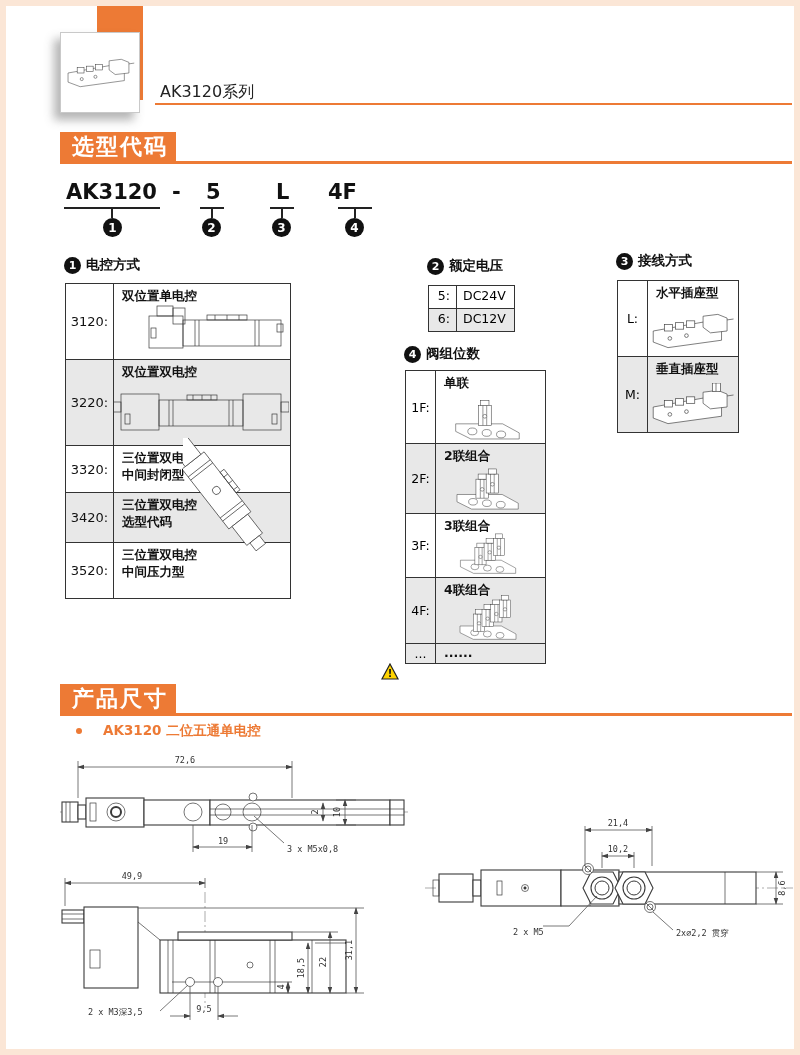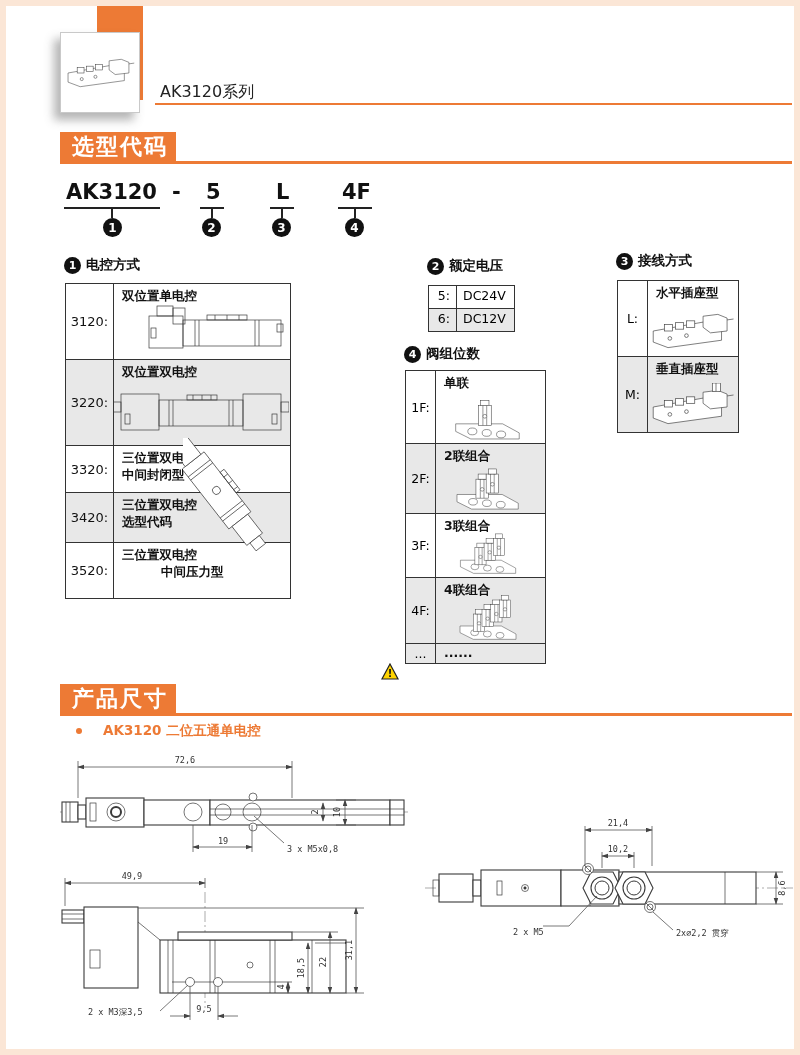--- a/index.html
+++ b/index.html
@@ -76,21 +76,21 @@
   <div class="series">AK3120系列</div>
   <div class="hr1"></div>
 
   <div class="secbar" style="left:60px; top:132px;">选型代码</div>
   <div class="secline" style="left:60px; top:161px; width:732px;"></div>
 
   <div class="code-txt" style="left:66px; top:180px;text-align:right;">AK3120</div>
   <div class="code-txt" style="left:172px; top:180px;">-</div>
   <div class="code-txt" style="left:206px; top:180px;">5</div>
   <div class="code-txt" style="left:276px; top:180px;">L</div>
-  <div class="code-txt" style="left:342px; top:180px;">4F</div>
+  <div class="code-txt" style="left:328px; top:180px;">4F</div>
 
   <div class="code-ul" style="left:64px;  top:207px; width:96px;"></div>
   <div class="code-ul" style="left:200px; top:207px; width:24px;"></div>
   <div class="code-ul" style="left:270px; top:207px; width:24px;"></div>
   <div class="code-ul" style="left:338px; top:207px; width:34px;"></div>
 
   <div class="code-stem" style="left:111px; top:207px; height:11px;"></div>
   <div class="code-stem" style="left:211px; top:207px; height:11px;"></div>
   <div class="code-stem" style="left:281px; top:207px; height:11px;"></div>
   <div class="code-stem" style="left:354px; top:207px; height:11px;"></div>
@@ -166,21 +166,21 @@
       <td class="codecell">3420:</td>
       <td>
         <div class="celllabel">三位置双电控</div>
         <div class="celllabel" style="padding-top:0;">选型代码</div>
       </td>
     </tr>
     <tr style="height:56px;">
       <td class="codecell">3520:</td>
       <td>
         <div class="celllabel">三位置双电控</div>
-        <div class="celllabel" style="padding-top:0;margin-left:39px;">中间压力型</div>
+        <div class="celllabel" style="padding-top:0;">中间压力型</div>
       </td>
     </tr>
   </tbody>
     </table>
   <svg class="diag-art" width="110" height="160" viewBox="0 0 110 160">
     <g class="thin" transform="rotate(52 55 80)">
       <rect x="-18" y="66" width="76" height="28" fill="#fff"></rect>
       <rect x="-42" y="70" width="24" height="20" fill="#fff"></rect>
       <rect x="-52" y="74" width="10" height="12" fill="#fff"></rect>
       <rect x="58" y="70" width="24" height="20" fill="#fff"></rect>

